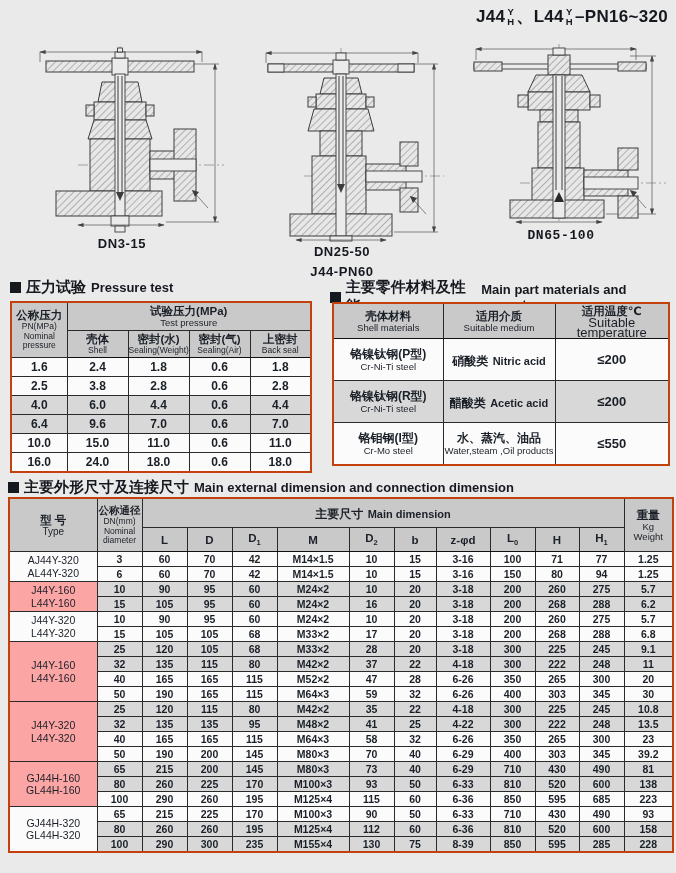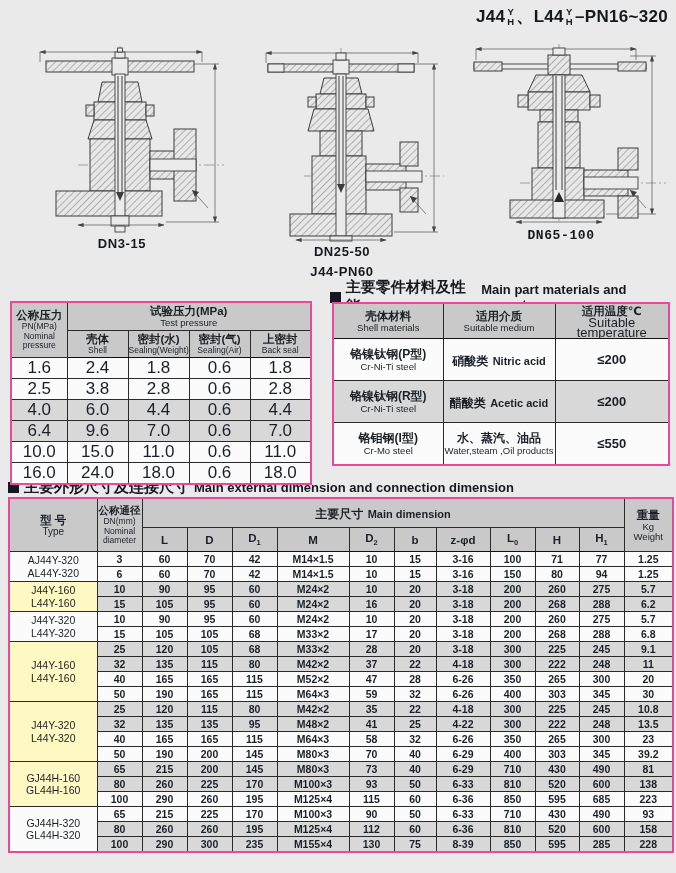--- a/index.html
+++ b/index.html
@@ -25,51 +25,51 @@
   .c{stroke:#707070;stroke-width:.6;stroke-dasharray:10 3 2 3;fill:none;}
 
   
   .sec{position:absolute;display:flex;align-items:center;gap:5px;}
   .sec .sq{width:11px;height:11px;background:#141920;}
   .sec .zh{font-size:15px;font-weight:bold;color:#15181e;}
   .sec .en{font-size:13px;font-weight:bold;color:#15181e;}
 
   
   table{border-collapse:collapse;table-layout:fixed;position:absolute;background:#fbfbfb;
-        border:2px solid #ec4899;}
+        border:2px solid #c2410c;}
   th,td{border:1px solid #2a2a2a;text-align:center;vertical-align:middle;padding:0;overflow:hidden;}
   thead th{background:#c9c9c9;}
   thead tr:last-child th{border-bottom:1.5px solid #101010;}
   tr.shade td{background:#d8d8d8;}
   .hzh{font-size:11.5px;font-weight:bold;line-height:13px;}
   .hen{font-size:8.5px;font-weight:normal;line-height:9.5px;}
 
   
   #ptable{left:10px;top:301px;width:300px;}
   #ptable thead tr:first-child th{height:27px;}
   #ptable thead tr:last-child th{height:26px;}
-  #ptable tbody td{height:18px;font-size:17px;font-weight:normal;}
+  #ptable tbody td{height:18px;font-size:12px;font-weight:bold;}
 
   
   #mtable{left:332px;top:302px;width:336px;}
   #mtable thead th{height:34px;}
   #mtable tbody td{height:41px;}
   .mzh{font-size:12px;font-weight:bold;line-height:14px;}
   .men{font-size:9.5px;line-height:11px;}
   .med-en{font-size:11px;font-weight:bold;}
   td.temp{font-size:13px;font-weight:bold;}
 
   
   #dtable{left:8px;top:497px;width:662px;}
   #dtable thead tr:first-child th{height:28px;}
   #dtable thead tr:last-child th{height:23px;font-size:11.5px;font-weight:bold;}
   #dtable thead sub{font-size:7.5px;}
   #dtable tbody td{height:14px;font-size:10.5px;font-weight:bold;line-height:13px;}
   #dtable td.type-cell{font-weight:normal;font-size:10.5px;line-height:12.5px;background:#fbfbfb;}
-  #dtable tr.shade td.type-cell{background:#fef9c3;}
+  #dtable tr.shade td.type-cell{background:#fca5a5;}
   #dtable tr.gstart td{border-top:1.6px solid #101010;}
   .dimhead-inline .zh{font-size:12px;font-weight:bold;}
   .dimhead-inline .en{font-size:11px;font-weight:bold;}
 </style>
 </head>
 <body>
 
 <div class="page">
 
   <div class="title">
@@ -221,20 +221,25 @@
       <line class="o" x1="104" y1="34" x2="104" y2="148"></line>
       <line class="o" x1="110" y1="34" x2="110" y2="148"></line>
       <polygon points="102,160 112,160 107,150" fill="#2a2a2a"></polygon>
       <line class="d" x1="178" y1="148" x2="194" y2="166"></line>
       <polygon points="178,148 185,150 181,155" fill="#3c3c3c"></polygon>
       <line class="d" x1="64" y1="180" x2="150" y2="180" marker-start="url(#ar3)" marker-end="url(#ar3)"></line>
     </svg>
     <div class="figcap">DN65-100</div>
   </div>
 
+  <div class="sec" style="left:10px;top:278px;">
+    <span class="sq"></span>
+    <span class="zh">压力试验</span>
+    <span class="en">Pressure test</span>
+  </div>
   <div class="sec" style="left:330px;top:278px;">
     <span class="sq"></span>
     <span class="zh">主要零件材料及性能</span>
     <span class="en">Main part materials and property</span>
   </div>
   <div class="sec" style="left:8px;top:478px;">
     <span class="sq"></span>
     <span class="zh">主要外形尺寸及连接尺寸</span>
     <span class="en">Main external dimension and connection dimension</span>
   </div>

